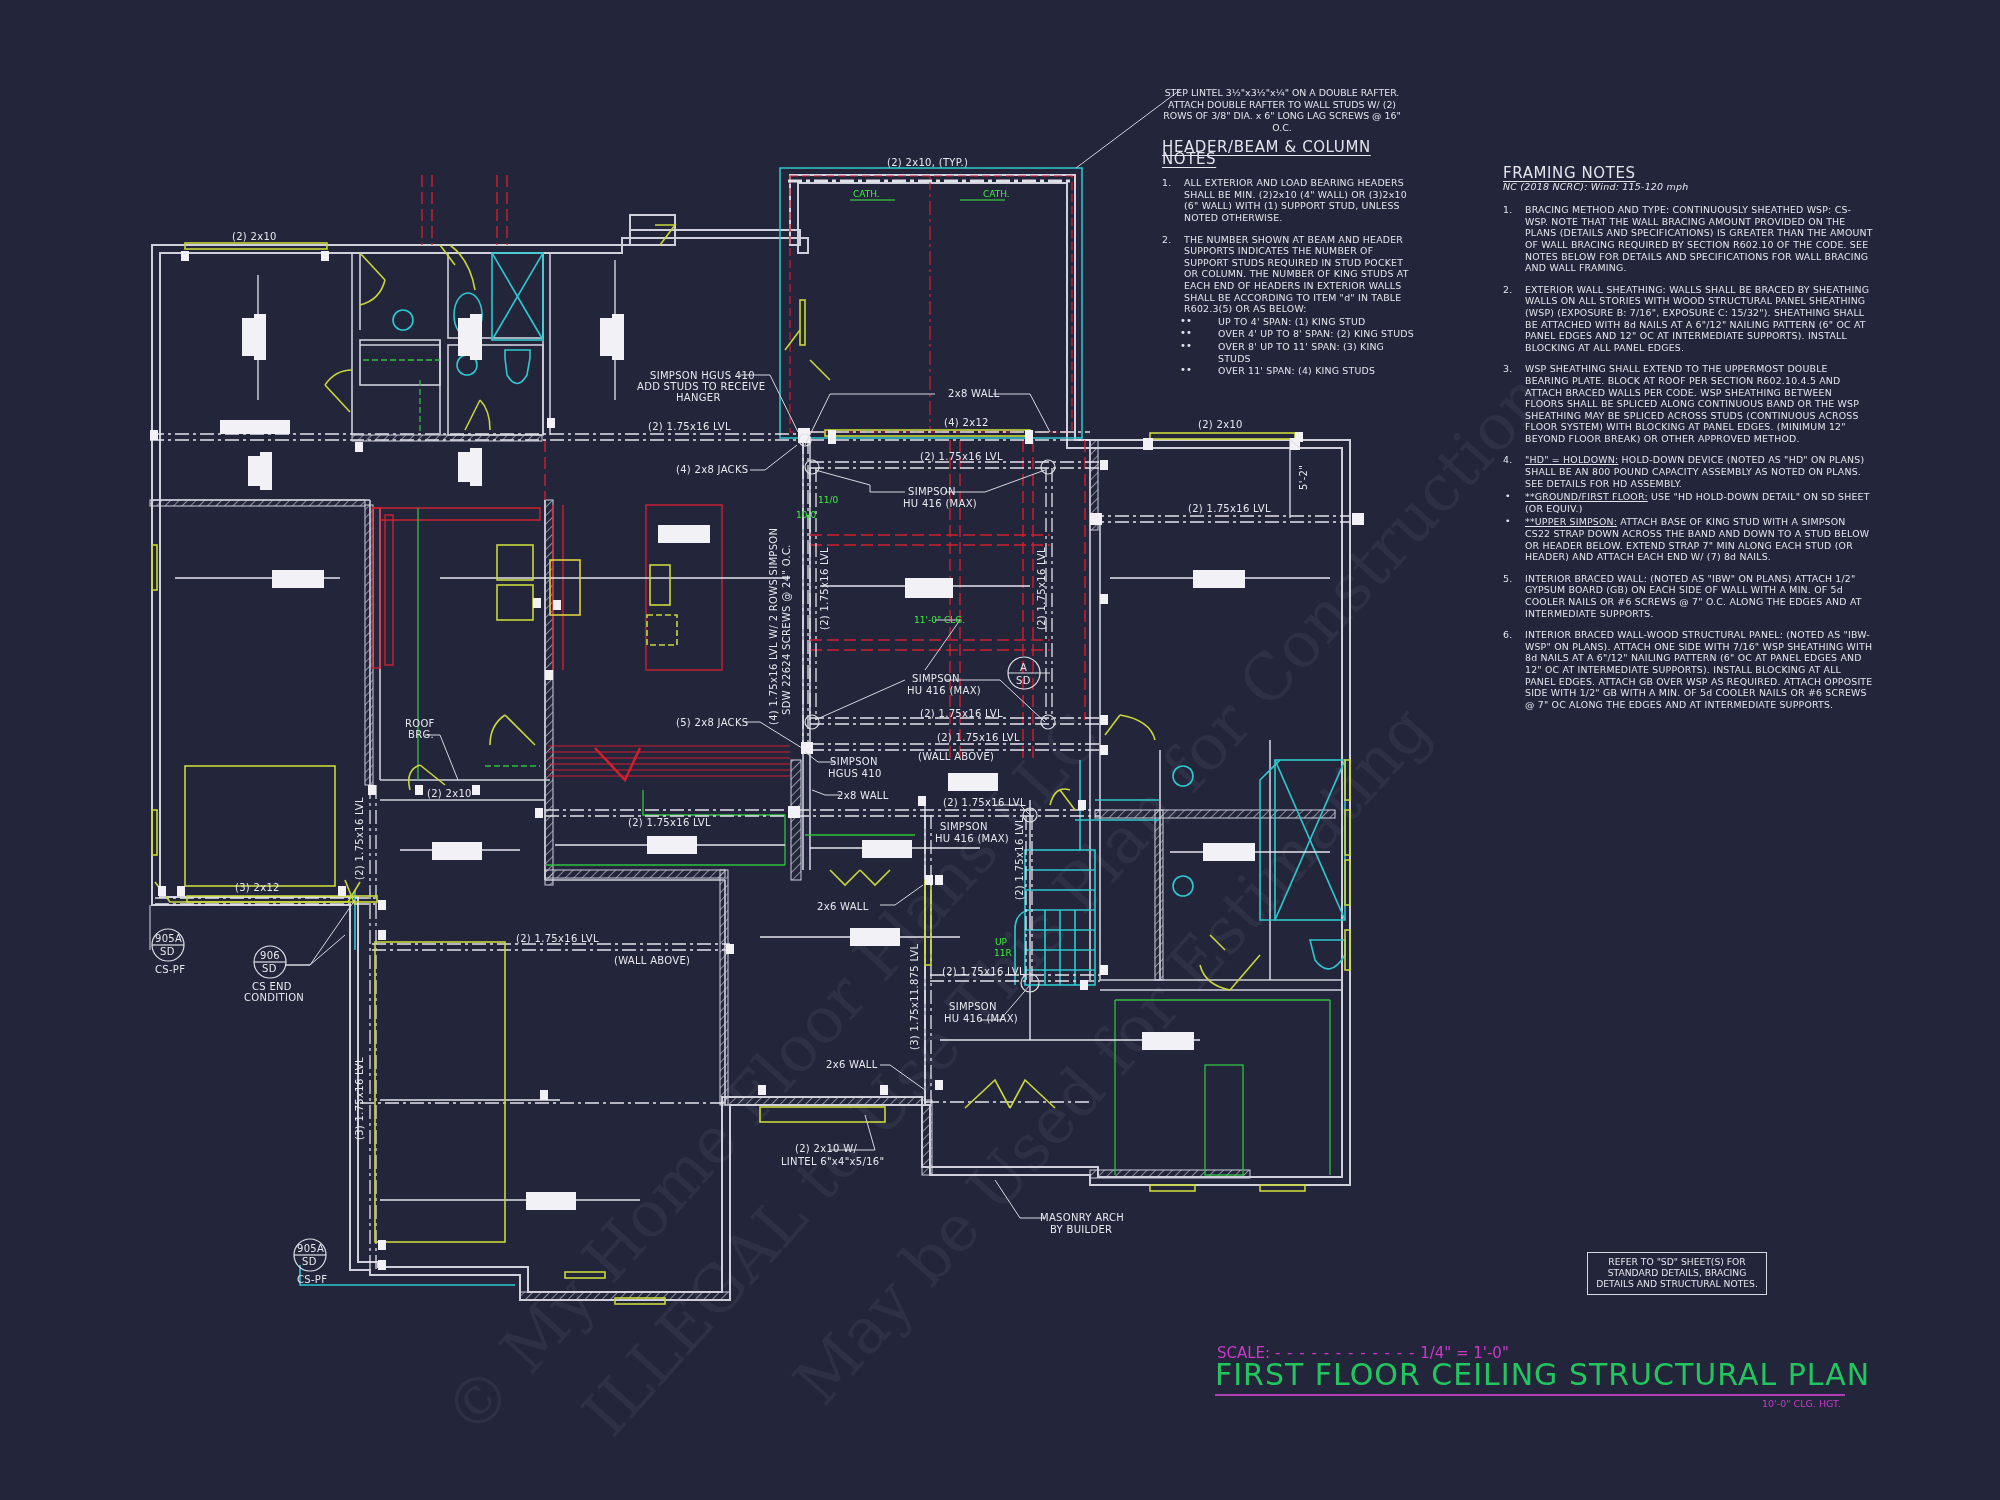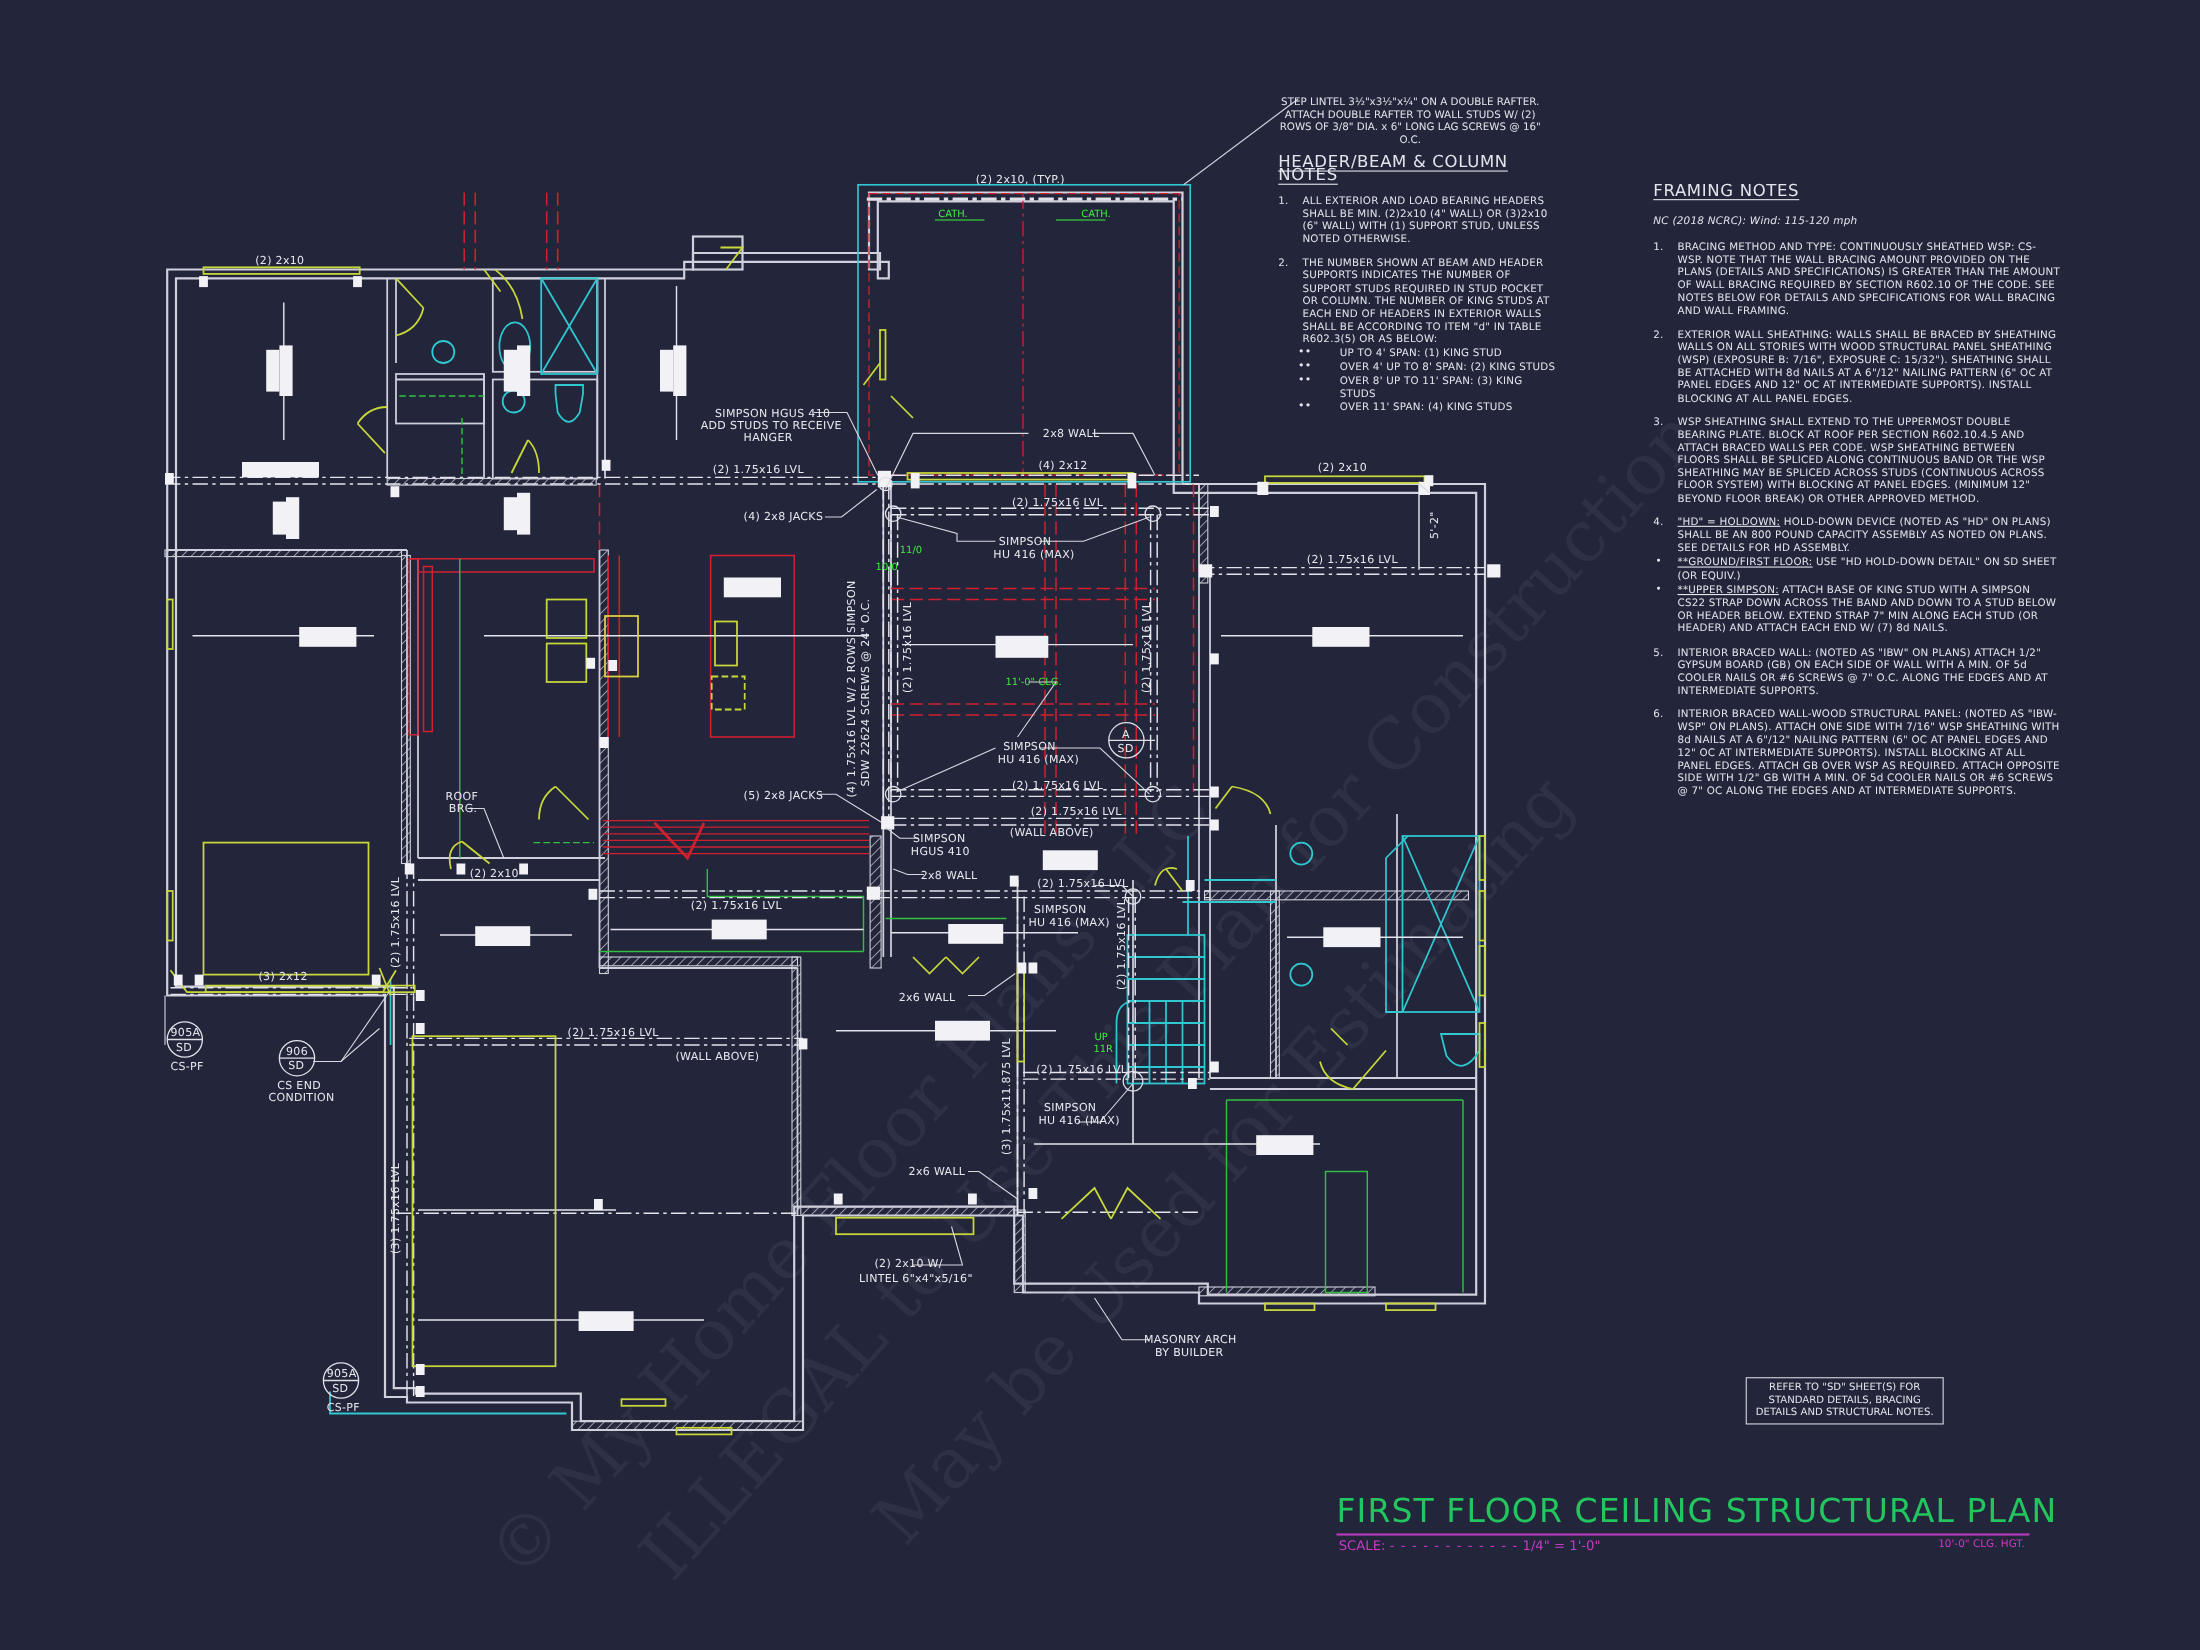--- a/index.html
+++ b/index.html
@@ -15,21 +15,21 @@
   .notes li .n{position:absolute;left:0;top:0;}
   .notes .bul{position:relative;padding-left:34px;margin-top:1px;}
   .notes .bul .d{position:absolute;left:-4px;top:-1px;font-size:10px;}
   .notes .bul2{position:relative;padding-left:22px;margin-top:2px;}
   .notes .bul2 .d{position:absolute;left:2px;top:-1px;}
   .u{text-decoration:underline;}
   #steplintel{position:absolute;left:1162px;top:87px;width:240px;text-align:center;font-size:9.4px;line-height:11.6px;color:#e4e4ec;}
   #refer{position:absolute;left:1587px;top:1252px;width:178px;height:38px;border:1px solid #d8d8e0;font-size:9.2px;line-height:11px;text-align:center;padding-top:3px;color:#e4e4ec;}
   #title{position:absolute;left:1215px;top:1357px;font-size:30px;color:#22c55e;letter-spacing:1px;font-family:"DejaVu Sans",sans-serif;white-space:nowrap;}
   #titleline{position:absolute;left:1215px;top:1394px;width:630px;height:2px;background:#b23bb8;}
-  #scale{position:absolute;left:1217px;top:1398px;font-size:12px;color:#c93ac9;}
+  #scale{position:absolute;left:1217px;top:1344px;font-size:15px;color:#c93ac9;}
   #clg{position:absolute;left:1762px;top:1398px;font-size:9.5px;color:#c93ac9;}
   .wm{position:absolute;font-family:"DejaVu Serif",serif;color:rgba(200,200,220,0.07);white-space:nowrap;transform-origin:left top;}
 </style>
 </head>
 <body>
 
 <div class="wm" style="left:430px;top:1400px;font-size:64px;transform:rotate(-48deg);">© My Home Floor Plans LLC</div>
 <div class="wm" style="left:470px;top:1420px;font-size:64px;transform:rotate(-48deg) translate(80px,60px);">ILLEGAL to Use This Plan for Construction</div>
 <div class="wm" style="left:680px;top:1360px;font-size:64px;transform:rotate(-48deg) translate(60px,80px);">May be Used for Estimating</div>
 
@@ -507,21 +507,21 @@
     <li style="margin-bottom:0"><span class="n">2.</span><span>THE NUMBER SHOWN AT BEAM AND HEADER SUPPORTS INDICATES THE NUMBER OF SUPPORT STUDS REQUIRED IN STUD POCKET OR COLUMN. THE NUMBER OF KING STUDS AT EACH END OF HEADERS IN EXTERIOR WALLS SHALL BE ACCORDING TO ITEM "d" IN TABLE R602.3(5) OR AS BELOW:</span>
       <div class="bul"><span class="d">••</span><span>UP TO 4' SPAN: (1) KING STUD</span></div>
       <div class="bul"><span class="d">••</span><span>OVER 4' UP TO 8' SPAN: (2) KING STUDS</span></div>
       <div class="bul"><span class="d">••</span><span>OVER 8' UP TO 11' SPAN: (3) KING STUDS</span></div>
       <div class="bul"><span class="d">••</span><span>OVER 11' SPAN: (4) KING STUDS</span></div>
     </li>
   </ol>
 </div>
 
 <div class="notes" style="left:1503px;top:168px;width:370px;">
-  <h2 style="margin-bottom:24px;">FRAMING NOTES</h2>
+  <h2 style="margin-bottom:9px;">FRAMING NOTES</h2>
   <div class="sub">NC (2018 NCRC): Wind: 115-120 mph</div>
   <ol>
     <li><span class="n">1.</span><span>BRACING METHOD AND TYPE: CONTINUOUSLY SHEATHED WSP: CS-WSP. NOTE THAT THE WALL BRACING AMOUNT PROVIDED ON THE PLANS (DETAILS AND SPECIFICATIONS) IS GREATER THAN THE AMOUNT OF WALL BRACING REQUIRED BY SECTION R602.10 OF THE CODE. SEE NOTES BELOW FOR DETAILS AND SPECIFICATIONS FOR WALL BRACING AND WALL FRAMING.</span></li>
     <li><span class="n">2.</span><span>EXTERIOR WALL SHEATHING: WALLS SHALL BE BRACED BY SHEATHING WALLS ON ALL STORIES WITH WOOD STRUCTURAL PANEL SHEATHING (WSP) (EXPOSURE B: 7/16", EXPOSURE C: 15/32"). SHEATHING SHALL BE ATTACHED WITH 8d NAILS AT A 6"/12" NAILING PATTERN (6" OC AT PANEL EDGES AND 12" OC AT INTERMEDIATE SUPPORTS). INSTALL BLOCKING AT ALL PANEL EDGES.</span></li>
     <li><span class="n">3.</span><span>WSP SHEATHING SHALL EXTEND TO THE UPPERMOST DOUBLE BEARING PLATE. BLOCK AT ROOF PER SECTION R602.10.4.5 AND ATTACH BRACED WALLS PER CODE. WSP SHEATHING BETWEEN FLOORS SHALL BE SPLICED ALONG CONTINUOUS BAND OR THE WSP SHEATHING MAY BE SPLICED ACROSS STUDS (CONTINUOUS ACROSS FLOOR SYSTEM) WITH BLOCKING AT PANEL EDGES. (MINIMUM 12" BEYOND FLOOR BREAK) OR OTHER APPROVED METHOD.</span></li>
     <li><span class="n">4.</span><span class="u">"HD" = HOLDOWN:</span><span> HOLD-DOWN DEVICE (NOTED AS "HD" ON PLANS) SHALL BE AN 800 POUND CAPACITY ASSEMBLY AS NOTED ON PLANS. SEE DETAILS FOR HD ASSEMBLY.</span>
       <div class="bul2" style="margin-left:-22px;"><span class="d">•</span><span class="u">**GROUND/FIRST FLOOR:</span><span>  USE "HD HOLD-DOWN DETAIL" ON SD SHEET (OR EQUIV.)</span></div>
       <div class="bul2" style="margin-left:-22px;"><span class="d">•</span><span class="u">**UPPER SIMPSON:</span><span> ATTACH BASE OF KING STUD WITH A SIMPSON CS22 STRAP DOWN ACROSS THE BAND AND DOWN TO A STUD BELOW OR HEADER BELOW.  EXTEND STRAP 7" MIN ALONG EACH STUD (OR HEADER) AND ATTACH EACH END W/ (7) 8d NAILS.</span></div>
     </li>
     <li><span class="n">5.</span><span>INTERIOR BRACED WALL: (NOTED AS "IBW" ON PLANS) ATTACH 1/2" GYPSUM BOARD (GB) ON EACH SIDE OF WALL WITH A MIN. OF 5d COOLER NAILS OR #6 SCREWS @ 7" O.C. ALONG THE EDGES AND AT INTERMEDIATE SUPPORTS.</span></li>

